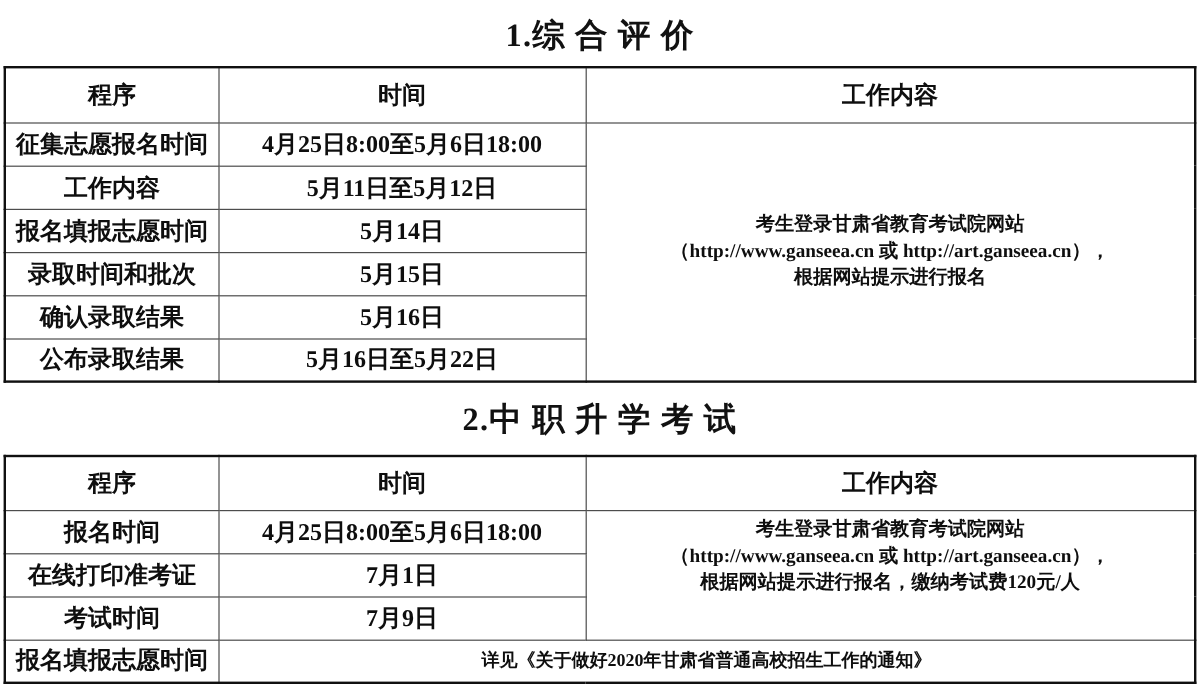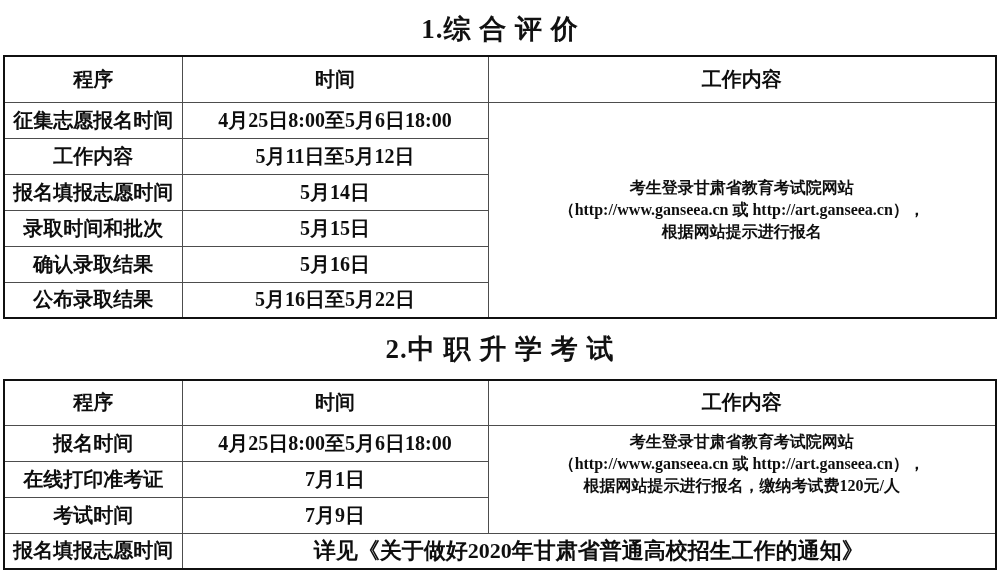--- a/index.html
+++ b/index.html
@@ -52,21 +52,21 @@
     padding: 5px 7px;
     font-size: 16px;
     line-height: 22px;
   }
   td.work-cell.v-center { vertical-align: middle; }
   td.work-cell.v-top { vertical-align: top; }
   .work-line { white-space: nowrap; }
 
   td.footer-merged {
     text-align: center;
-    font-size: 22px;
+    font-size: 15px;
   }
 </style>
 </head>
 <body>
 
 <div class="page">
 
   <div class="section-title title-1">1.综 合 评 价</div>
 
   <table class="t1">

